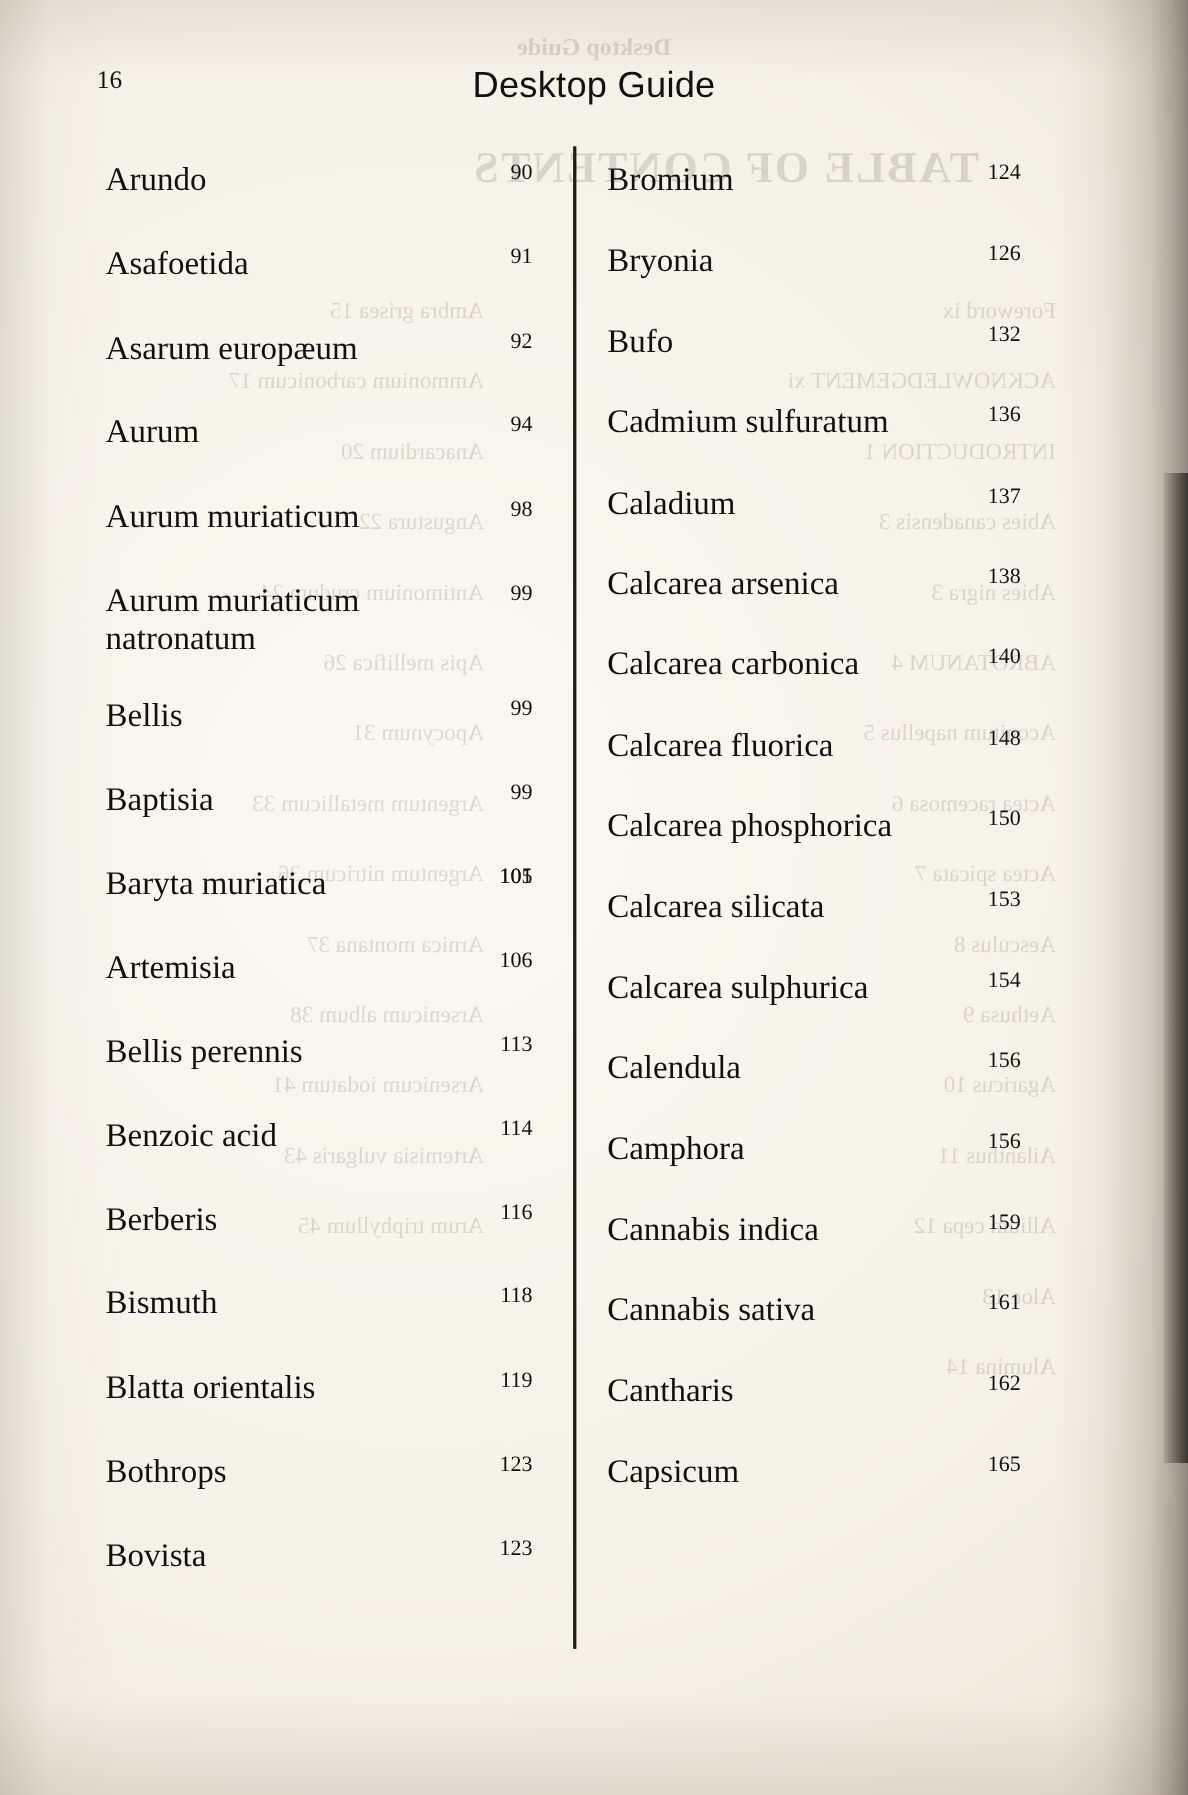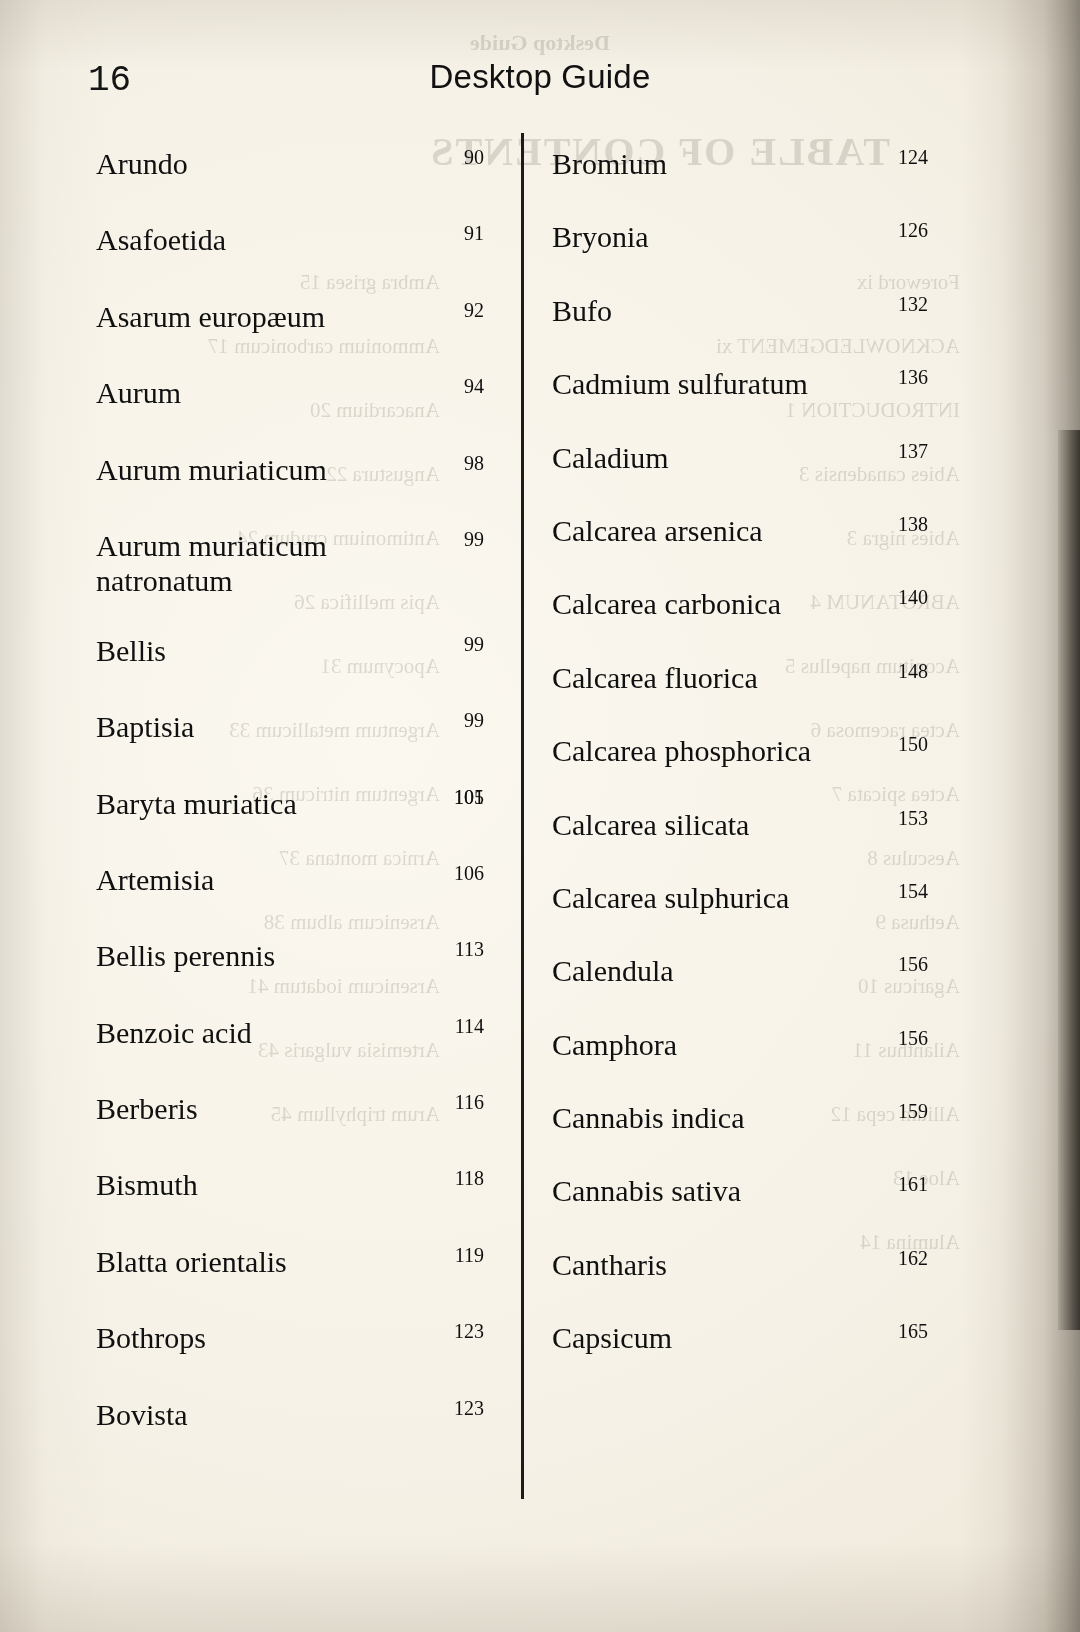--- a/index.html
+++ b/index.html
@@ -95,23 +95,23 @@
     line-height: 64px;
   }
   .bleed .b-col.left { left: 120px; top: 250px; }
   .bleed .b-col.right { left: 640px; top: 250px; }
 
   
   .folio {
     position: absolute;
     left: 88px;
     top: 60px;
-    font-size: 36px;
+    font-size: 23px;
     color: #141414;
-    font-family: Liberation Mono, monospace;
+    font-family: Liberation Serif, serif;
   }
   .running-head {
     position: absolute;
     left: 0;
     right: 0;
     top: 58px;
     text-align: center;
     font-size: 33px;
     color: #111111;
     font-family: "Liberation Sans", sans-serif;

